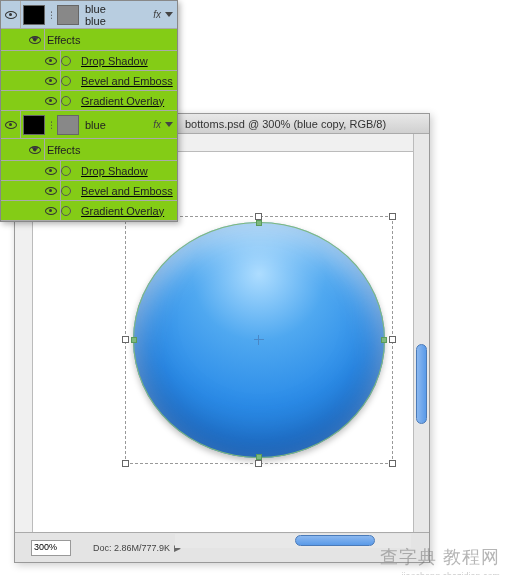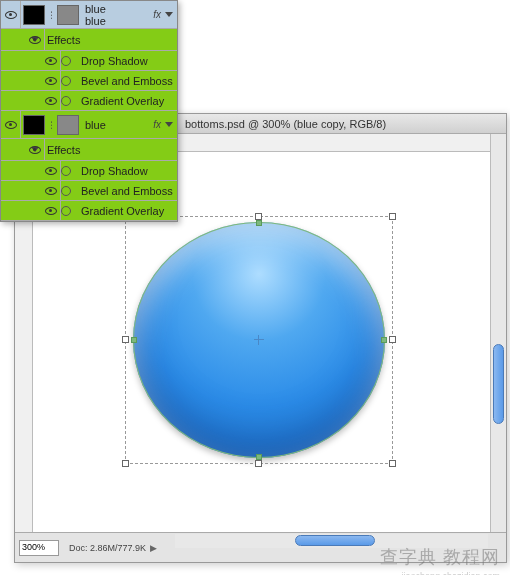--- a/index.html
+++ b/index.html
@@ -2,34 +2,34 @@
 <html><head>
 <meta charset="utf-8">
 <style>
 * { box-sizing: border-box; margin: 0; padding: 0; font-family: Tahoma, sans-serif; font-size: 11px; }
 body { background: #fff; width: 510px; height: 575px; position: relative; overflow: hidden; }
 
 .layers-panel { position: absolute; top: 0; left: 0; width: 178px; background: #d4d4d4; border: 1px solid #888; z-index: 10; box-shadow: 2px 2px 6px rgba(0,0,0,0.3); }
 .layer-row { display: flex; align-items: center; height: 28px; border-bottom: 1px solid #aaa; background: #84cc16; }
 .layer-row.selected { background: #b8cde0; }
 .layer-row.sub { padding-left: 24px; height: 22px; }
-.layer-row.effect { padding-left: 40px; height: 20px; }
+.layer-row.effect { padding-left: 40px; height: 20px; text-decoration: underline; }
 .vis-col { width: 20px; height: 100%; display: flex; align-items: center; justify-content: center; border-right: 1px solid #aaa; }
 .eye-icon { width: 12px; height: 8px; border: 1px solid #333; border-radius: 50%; position: relative; }
 .eye-icon::after { content: ''; position: absolute; top: 1px; left: 3px; width: 3px; height: 3px; background: #333; border-radius: 50%; }
 .thumb { width: 22px; height: 20px; border: 1px solid #666; margin: 0 2px; background: #000; }
 .thumb.mask { background: #888; }
 .chain { width: 8px; font-size: 9px; text-align: center; color: #444; }
 .layer-name { flex: 1; padding-left: 4px; color: #222; }
 .fx-badge { font-style: italic; font-size: 10px; color: #444; padding: 0 4px; margin-left: 21px; }
 .collapse-arrow { width: 0; height: 0; border-left: 4px solid transparent; border-right: 4px solid transparent; border-top: 5px solid #444; margin-right: 4px; }
 .disc-arrow { width: 0; height: 0; border-left: 4px solid transparent; border-right: 4px solid transparent; border-top: 5px solid #444; margin-right: 4px; margin-left: -14px; }
 .fx-circle { width: 10px; height: 10px; border: 1px solid #555; border-radius: 50%; margin-right: 6px; }
 
-.doc-window { position: absolute; top: 113px; left: 14px; width: 493px; height: 450px; background: #000000; border: 1px solid #999; box-shadow: 2px 2px 8px rgba(0,0,0,0.2); }
+.doc-window { position: absolute; top: 113px; left: 14px; width: 416px; height: 450px; background: #000000; border: 1px solid #999; box-shadow: 2px 2px 8px rgba(0,0,0,0.2); }
 .title-bar { height: 20px; background: linear-gradient(#e8e8e8,#d0d0d0); border-bottom: 1px solid #aaa; display: flex; align-items: center; padding-left: 170px; font-size: 10px; color: #333; }
 .canvas-area { position: absolute; top: 20px; left: 0; right: 16px; bottom: 30px; background: #fff; overflow: hidden; }
 .ruler-h { position: absolute; top: 0; left: 18px; right: 0; height: 18px; background: #f0f0f0; border-bottom: 1px solid #bbb; }
 .ruler-v { position: absolute; top: 0; left: 0; bottom: 0; width: 18px; background: #f0f0f0; border-right: 1px solid #bbb; }
 .canvas-inner { position: absolute; top: 22px; left: 22px; right: 4px; bottom: 4px; }
 
 .transform-box { position: absolute; top: 60px; left: 88px; width: 268px; height: 248px; border: 1px dashed #999; }
 .handle { position: absolute; width: 7px; height: 7px; background: #fff; border: 1px solid #666; }
 .h-tl { top: -4px; left: -4px; } .h-tr { top: -4px; right: -4px; }
 .h-bl { bottom: -4px; left: -4px; } .h-br { bottom: -4px; right: -4px; }
@@ -42,21 +42,21 @@
 
 .circle { position: absolute; top: 66px; left: 96px; width: 252px; height: 236px; border-radius: 50%; background: radial-gradient(circle at 50% 22%, #aeddff 0%, #4fa8f0 30%, #2a8be8 60%, #1a6fc9 100%); box-shadow: inset 0 -20px 40px rgba(0,0,60,0.25), inset 0 15px 30px rgba(255,255,255,0.6), 0 3px 6px rgba(0,0,0,0.25); }
 .path-outline { position: absolute; top: 66px; left: 96px; width: 252px; height: 236px; border-radius: 50%; border: 1px solid #7db87d; pointer-events: none; }
 .anchor { position: absolute; width: 6px; height: 6px; background: #7db87d; border: 1px solid #5a9a5a; }
 .a-t { top: -3px; left: 50%; margin-left: -3px; } .a-b { bottom: -3px; left: 50%; margin-left: -3px; }
 .a-l { top: 50%; left: -3px; margin-top: -3px; } .a-r { top: 50%; right: -3px; margin-top: -3px; }
 
 .scroll-v { position: absolute; top: 20px; right: 0; bottom: 30px; width: 16px; background: #e8e8e8; border-left: 1px solid #bbb; }
 .scroll-thumb-v { position: absolute; top: 210px; left: 2px; width: 11px; height: 80px; background: linear-gradient(90deg,#8bb8f0,#5a9ae8); border: 1px solid #4a7ab8; border-radius: 6px; }
 .status-bar { position: absolute; bottom: 0; left: 0; right: 0; height: 30px; background: #e4e4e4; border-top: 1px solid #aaa; display: flex; align-items: center; }
-.zoom-box { width: 40px; height: 16px; background: #fff; border: 1px solid #999; margin: 0 4px; font-size: 9px; padding: 1px 2px; }
+.zoom-box { width: 40px; height: 16px; background: #fff; border: 1px solid #999; margin: 0 16px; font-size: 9px; padding: 1px 2px; }
 .doc-info { font-size: 9px; color: #444; padding-left: 6px; text-align: right; }
 .status-arrow { margin-left: 4px; color: #666; font-size: 9px; }
 .scroll-h { position: absolute; bottom: 14px; left: 160px; right: 18px; height: 14px; background: #e8e8e8; }
 .scroll-thumb-h { position: absolute; left: 120px; top: 1px; width: 80px; height: 11px; background: linear-gradient(#8bb8f0,#5a9ae8); border: 1px solid #4a7ab8; border-radius: 6px; }
 
 .watermark { position: absolute; bottom: 6px; right: 10px; font-size: 18px; color: rgba(120,120,120,0.55); z-index: 20; letter-spacing: 1px; }
 .watermark-sub { position: absolute; bottom: -6px; right: 10px; font-size: 9px; color: rgba(150,150,150,0.5); z-index: 20; }
 </style>
 </head>
 <body>

